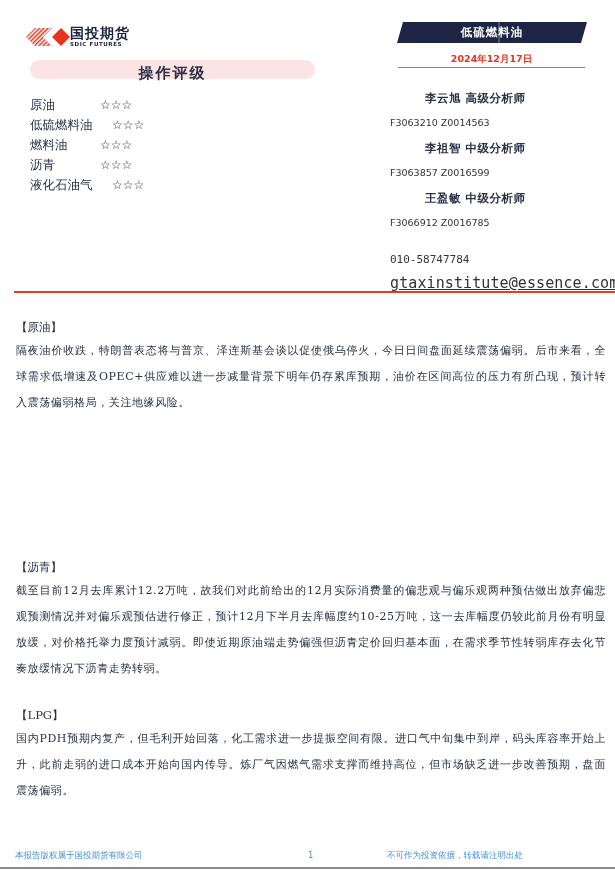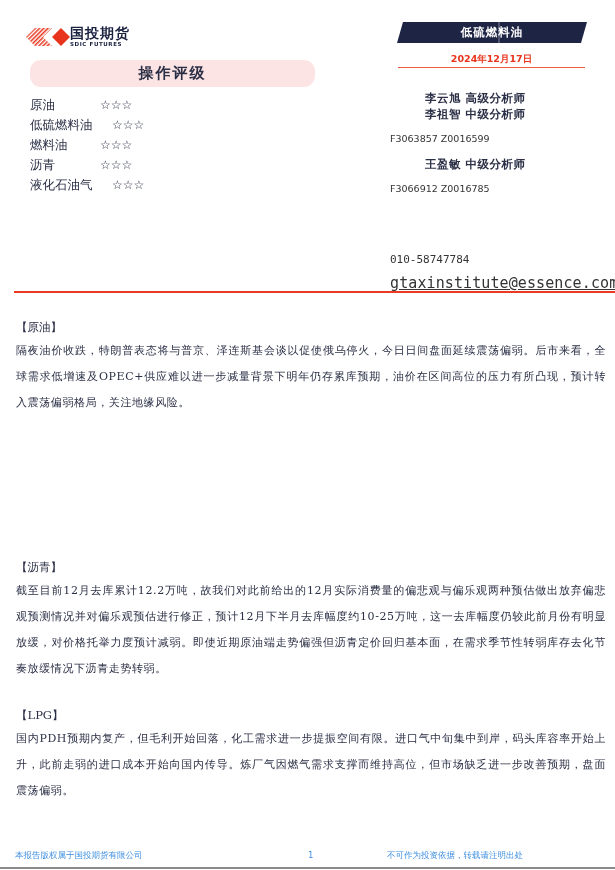--- a/index.html
+++ b/index.html
@@ -13,21 +13,21 @@
     
     .logo { position: absolute; left: 26px; top: 26px; display: flex; align-items: center; }
     .logo-mark { width: 44px; height: 18px; position: relative; }
     .logo-mark svg { display: block; }
     .logo-text { display: flex; flex-direction: column; }
     .logo-cn { font-family: "DejaVu Sans", sans-serif; font-weight: bold; font-size: 14px; color: #1b2240; letter-spacing: 1px; line-height: 15px; }
     .logo-en { font-family: "DejaVu Sans", sans-serif; font-weight: bold; font-size: 5.5px; color: #1b2240; letter-spacing: 0.6px; line-height: 7px; }
 
     
     .rating-title {
-      position: absolute; left: 30px; top: 60px; width: 285px; height: 27px;
+      position: absolute; left: 30px; top: 60px; width: 285px; height: 19px;
       background: #fde4e4; text-align: center;
       font-size: 15px; font-weight: bold; line-height: 27px; color: #2a2f45; letter-spacing: 2px; border-radius: 11px;
     }
     .rating-list { position: absolute; left: 30px; top: 95px; }
     .rating-row { height: 20px; display: flex; align-items: center; font-size: 12.5px; }
     .rating-name { display: inline-block; }
     .rating-stars { display: inline-block; letter-spacing: 0px; font-family: "DejaVu Sans", sans-serif; font-size: 12px; color: #2a2f45; }
     .rating-row.short .rating-name { width: 70px; }
     .rating-row.long .rating-name { width: 82px; }
 
@@ -119,20 +119,21 @@
       <polygon points="6,0 190,0 184,21 0,21" fill="#1e2444"></polygon>
       <line x1="102" y1="0" x2="102" y2="21" stroke="#c8cbd6" stroke-width="0.6"></line>
     </svg>
     <div class="banner-text">低硫燃料油</div>
   </div>
   <div class="date">2024年12月17日</div>
   <div class="date-rule"></div>
 
   <div class="analysts">
     <div class="analyst-name">李云旭 高级分析师</div>
+    <div class="analyst-id">F3063210 Z0014563</div>
     <div class="analyst-name">李祖智 中级分析师</div>
     <div class="analyst-id">F3063857 Z0016599</div>
     <div class="analyst-name">王盈敏 中级分析师</div>
     <div class="analyst-id">F3066912 Z0016785</div>
   </div>
   <div class="contact-phone">010-58747784</div>
   <div class="contact-email">gtaxinstitute@essence.com.cn</div>
 
   <div class="main-rule"></div>
 

